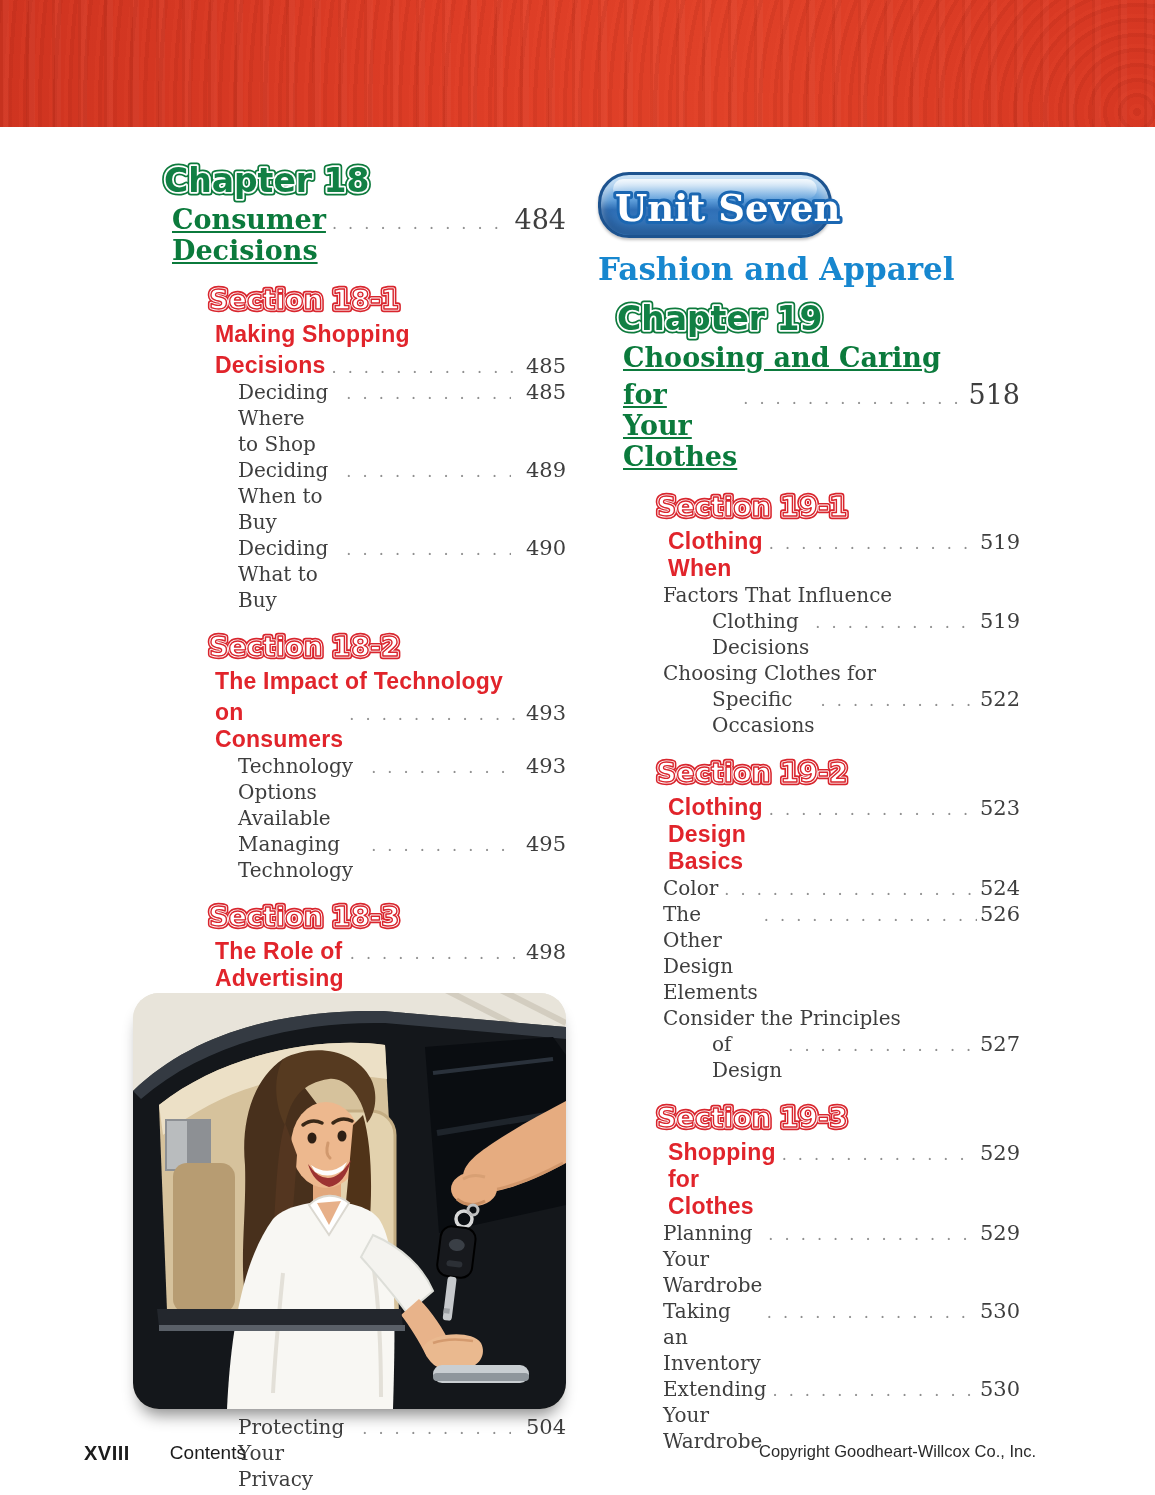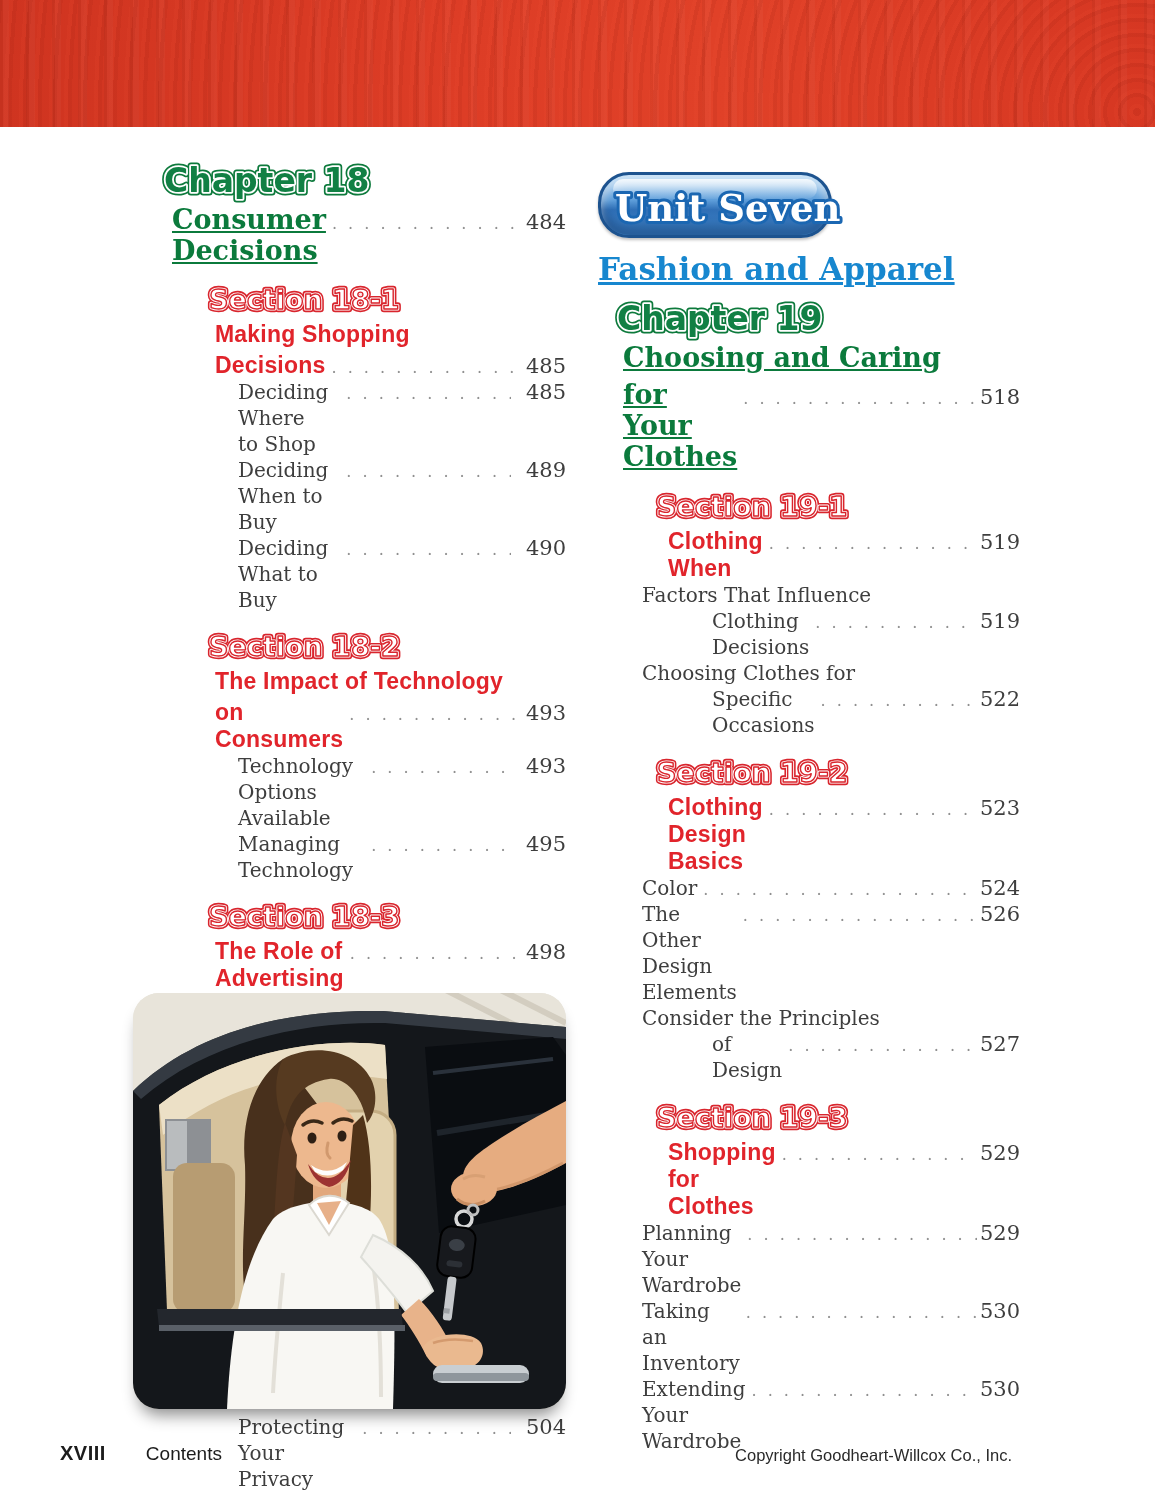--- a/index.html
+++ b/index.html
@@ -35,42 +35,42 @@
 
   
   .toc-line{display:flex;align-items:baseline;}
   .leader{flex:1 1 auto;overflow:hidden;white-space:nowrap;min-width:10px;
     margin:0 3px 0 6px;color:#8f8f8f;font:400 16px "DejaVu Serif",serif;letter-spacing:3px;}
   .leader::after{content:". . . . . . . . . . . . . . . . . . . . . . . . . . . . . . . . . . . . . . . . . . . . . . . . . . . .";}
   .pg{font:400 21px "DejaVu Serif",serif;color:#3e3e3e;}
 
   .h-green{line-height:35px;}
   .h-green .t{font:700 27px "DejaVu Serif",serif;color:#0b7a3c;text-decoration:underline;}
-  .h-green .pg{font-size:21px;}
-  .h-blue{font:700 31px "DejaVu Serif",serif;color:#1787cf;line-height:42px;margin:10px 0 2px 0;text-decoration:underline;}
+  .h-green .pg{font-size:27px;}
+  .h-blue{font:700 31px "DejaVu Serif",serif;color:#1787cf;line-height:42px;margin:10px 0 2px 0;}
   .h-red{line-height:31px;}
   .h-red .t{font:700 23px "Liberation Sans",sans-serif;color:#e1242b;letter-spacing:.2px;}
   .entry{font:400 20px "DejaVu Serif",serif;color:#3e3e3e;line-height:26px;}
   .entry .e-text{font:inherit;}
 
   
   .lc .badge-chapter{margin:0 0 2px 0;}
   .lc .h-green{margin-left:12px;margin-bottom:8px;}
   .lc .badge-sec{margin:15px 0 3px 45px;}
   .lc .h-red{margin-left:55px;}
   .lc .entry{margin-left:78px;gap:12px;}
   .lc .cont{margin-left:100px;}
 
   
   .rc .badge-chapter{margin:6px 0 2px 15px;}
   .rc .h-green{margin-left:25px;}
   .rc .h-green.last{margin-bottom:6px;}
   .rc .badge-sec{margin:16px 0 3px 55px;}
   .rc .h-red{margin-left:70px;}
-  .rc .entry{margin-left:44px;}
+  .rc .entry{margin-left:65px;}
   .rc .cont{margin-left:114px;}
 
   
   .unit-badge{
     position:relative;width:228px;height:60px;border-radius:31px;
     background:linear-gradient(180deg,#9bc9ef 0%,#5e9eda 42%,#2f6fb6 58%,#3f83c6 100%);
     border:3px solid #1d538f;
     box-shadow:inset 0 9px 8px rgba(255,255,255,.5), inset 0 -9px 10px rgba(8,40,90,.4), 0 2px 3px rgba(0,0,0,.25);
   }
   .unit-badge::before{
@@ -85,21 +85,21 @@
   
   .photo{
     position:absolute;left:133px;top:993px;width:433px;height:416px;
     border-radius:26px;overflow:hidden;
     box-shadow:0 12px 16px -6px rgba(0,0,0,.45);
     background:#e7e3d9;
   }
   .photo svg{display:block;}
 
   
-  .footer{position:absolute;left:60px;top:1442px;width:952px;display:flex;align-items:flex-end;color:#1c1c1c;}
+  .footer{position:absolute;left:84px;top:1442px;width:952px;display:flex;align-items:flex-start;color:#1c1c1c;}
   .folio{font:700 20px "Liberation Sans",sans-serif;letter-spacing:.5px;}
   .folio-label{font:400 19px "Liberation Sans",sans-serif;margin-left:40px;}
   .copyright{margin-left:auto;font:400 16.5px "Liberation Sans",sans-serif;color:#2a2a2a;}
 </style>
 </head>
 <body>
 
 <div class="banner"></div>
 
 <div class="lc">

